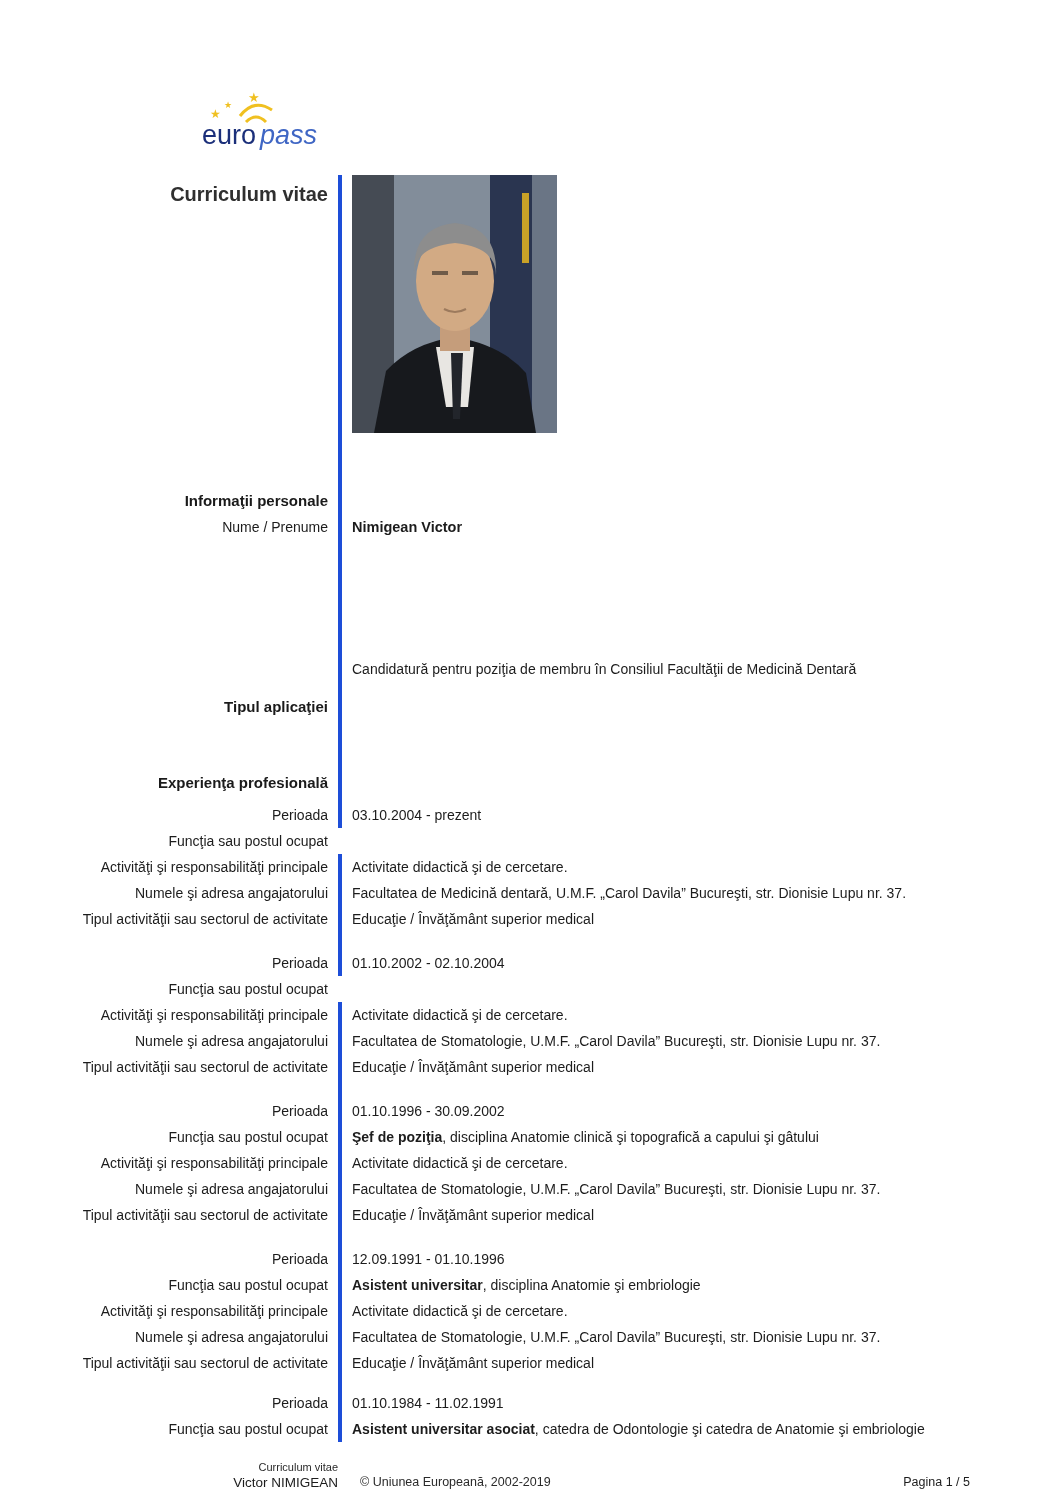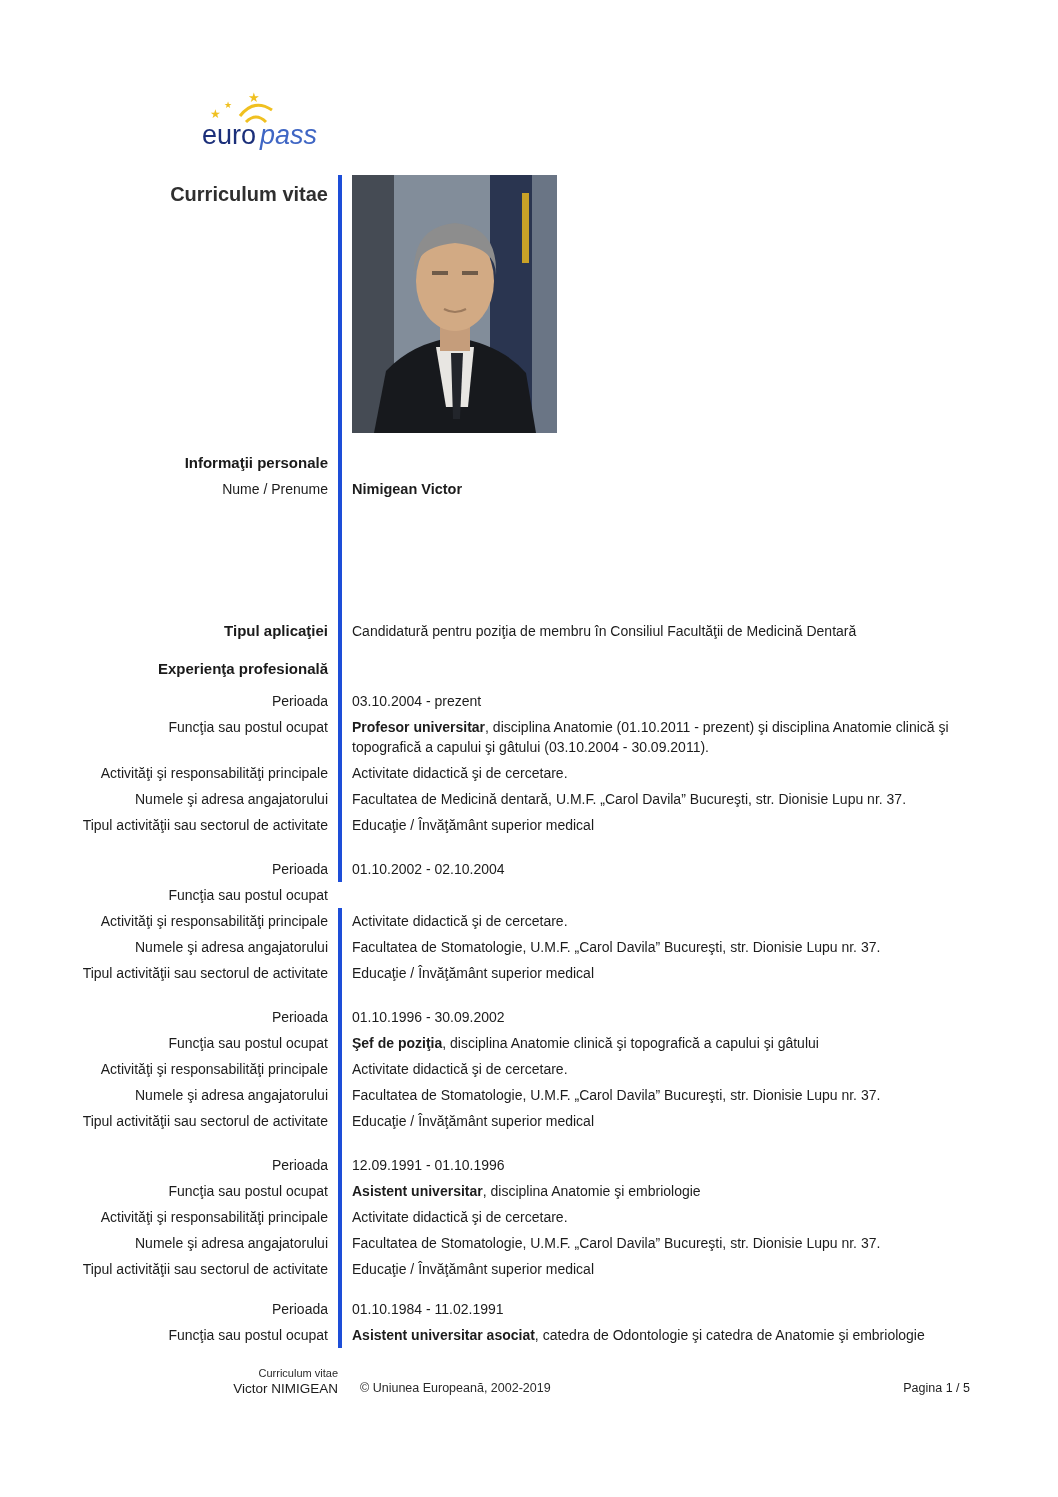--- a/index.html
+++ b/index.html
@@ -13,21 +13,21 @@
   }
   .logo-wrap{position:absolute;left:196px;top:86px;width:160px;height:70px;}
   .main{padding-top:175px;}
   .row{display:grid;grid-template-columns:338px 1fr;}
   .l{text-align:right;padding:3px 10px 3px 0;font-size:14px;line-height:20px;}
   .r{border-left:4px solid #1d4ed8;padding:3px 100px 3px 10px;font-size:14px;line-height:20px;}
   .sp{padding-top:0 !important;padding-bottom:0 !important;}
   .h6{height:6px}.h12{height:12px}.h14{height:14px}.h18{height:18px}.h116{height:116px}
   .cv-title{font-size:20px;font-weight:bold;color:#2f2f2f;line-height:25px;padding-top:4px;}
   .photo-cell{padding-top:0;padding-bottom:0;}
-  .sec{font-weight:bold;font-size:15px;color:#1a1a1a;}
+  .sec{font-weight:bold;font-size:15px;color:#1a1a1a;margin-top:38px;}
   .val-strong{font-weight:bold;font-size:14.5px;}
   b{font-weight:bold;}
   .footer{display:flex;align-items:flex-end;margin-top:18px;}
   .f-left{width:338px;text-align:right;padding-right:10px;}
   .f-doc{font-size:11px;line-height:14px;color:#2a2a2a;}
   .f-author{font-size:13.5px;line-height:17px;}
   .f-center{flex:1;padding-left:12px;font-size:12.5px;line-height:17px;color:#2a2a2a;}
   .f-right{padding-right:88px;font-size:12.5px;line-height:17px;}
 </style>
 </head>
@@ -111,21 +111,20 @@
       <div class="l sp h6"></div>
       <div class="r sp h6"></div>
     </div>
 
   <div class="row">
     <div class="l">Perioada</div>
     <div class="r">03.10.2004 - prezent</div>
   </div>
   <div class="row">
     <div class="l">Funcţia sau postul ocupat</div>
-    <div class="r"><b>Profesor universitar</b><span>, disciplina Anatomie (01.10.2011 - prezent) şi disciplina Anatomie clinică şi topografică a capului şi gâtului (03.10.2004 - 30.09.2011).</span></div>
   </div>
   <div class="row">
     <div class="l">Activităţi şi responsabilităţi principale</div>
     <div class="r">Activitate didactică şi de cercetare.</div>
   </div>
   <div class="row">
     <div class="l">Numele şi adresa angajatorului</div>
     <div class="r">Facultatea de Medicină dentară, U.M.F. „Carol Davila” Bucureşti, str. Dionisie Lupu nr. 37.</div>
   </div>
   <div class="row">

